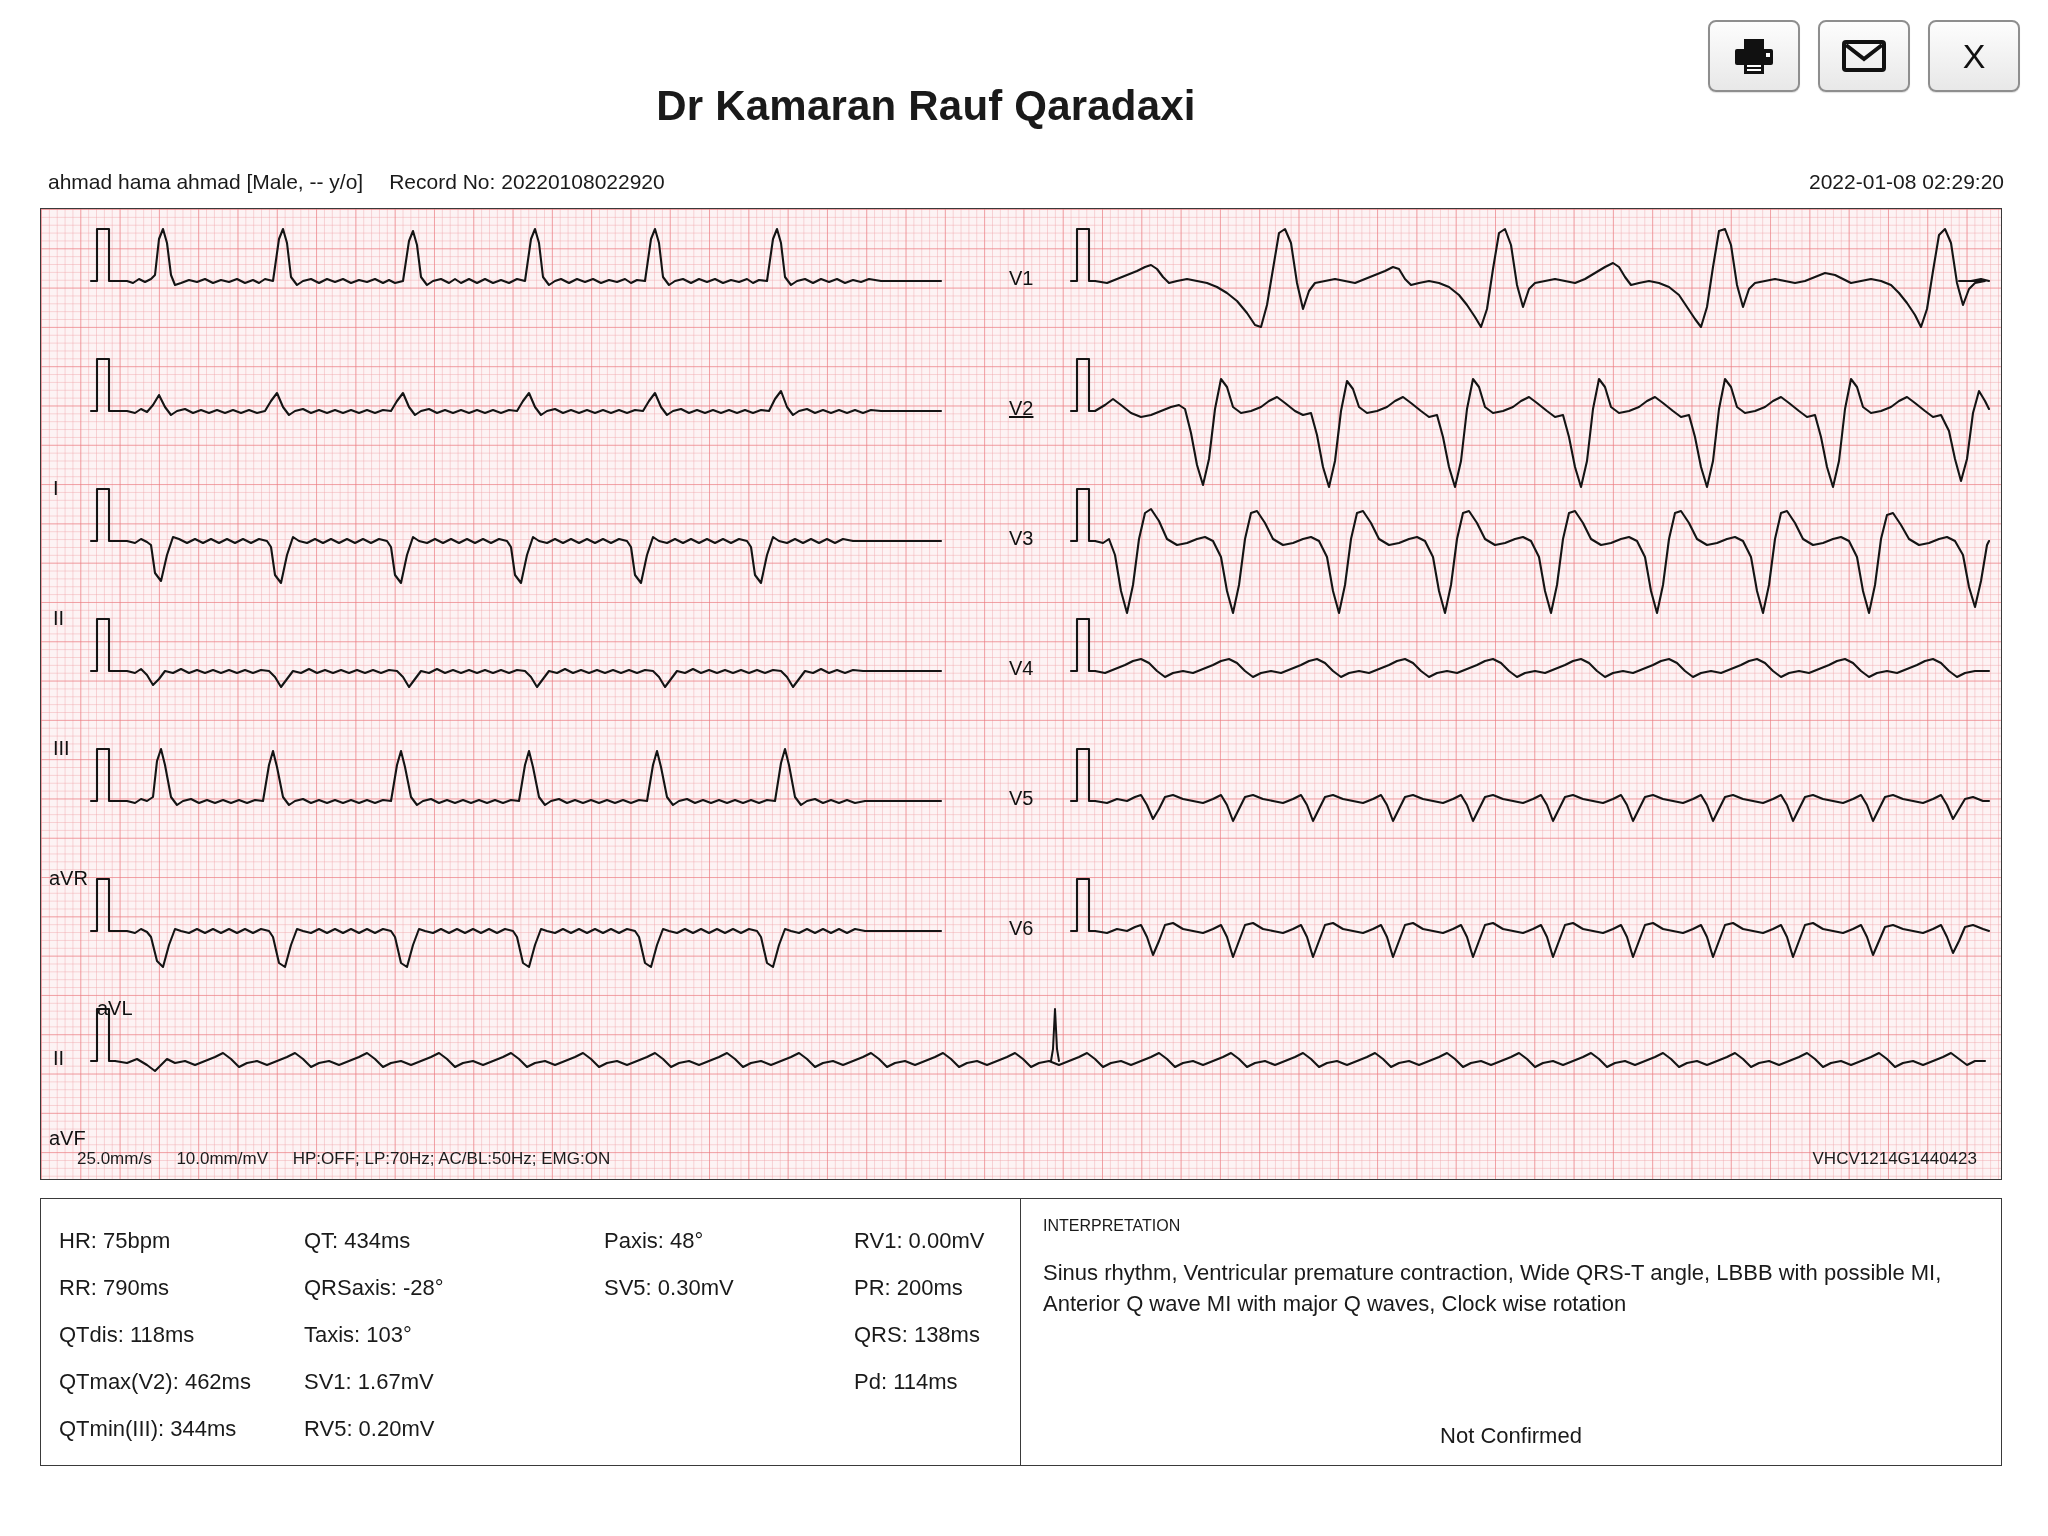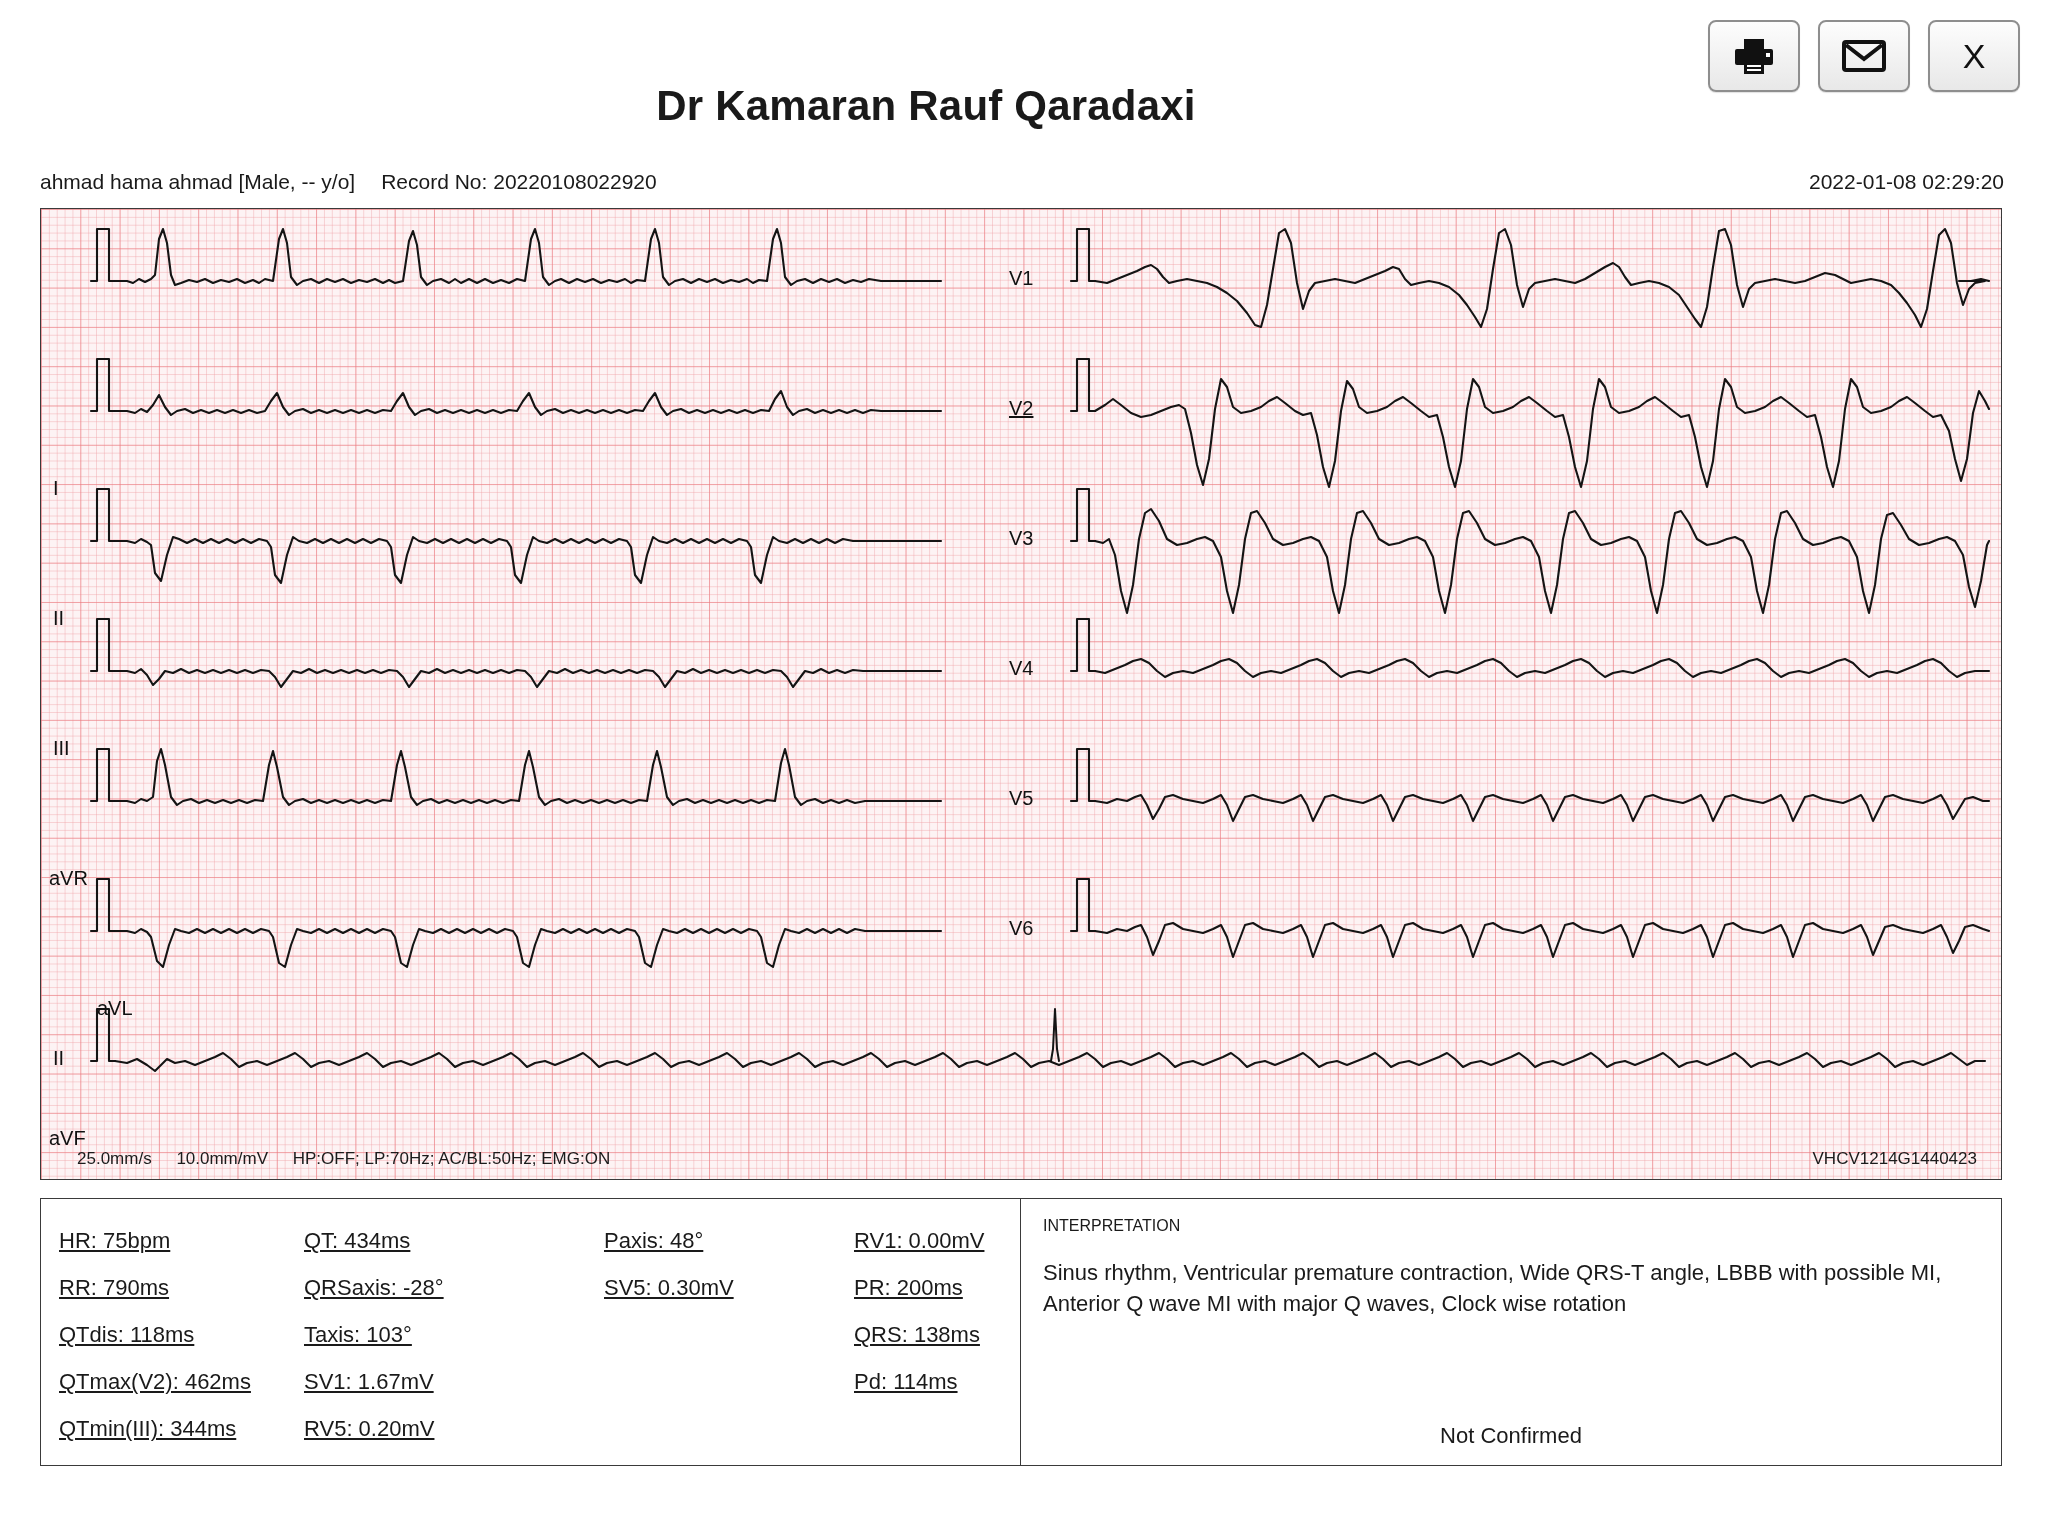--- a/index.html
+++ b/index.html
@@ -62,21 +62,21 @@
     font-weight: bold;
     letter-spacing: 0.2px;
   }
   
   .doc-title { top: 82px; }
 
   
   .patient-row {
     position: absolute;
     top: 168px;
-    left: 40px;
+    left: 48px;
     right: 44px;
     height: 28px;
     display: flex;
     align-items: center;
     font-size: 21px;
   }
   .patient-left { display: flex; gap: 26px; }
   .patient-right { margin-left: auto; font-size: 21px; }
 
   
@@ -146,21 +146,21 @@
     width: 980px;
     box-sizing: border-box;
     border-right: 1px solid #3a3a3a;
     padding: 18px 10px 10px 18px;
     display: grid;
     grid-template-columns: 245px 300px 250px 180px;
     grid-auto-rows: 47px;
     align-content: start;
     font-size: 22px;
   }
-  .measure div { line-height: 47px; text-decoration: underline; }
+  .measure div { line-height: 47px; }
   .interp {
     flex: 1;
     position: relative;
     padding: 18px 22px;
     box-sizing: border-box;
     font-size: 22px;
   }
   .interp-title { font-size: 16px; margin-bottom: 22px; }
   .interp-text { line-height: 31px; }
   .not-confirmed {

